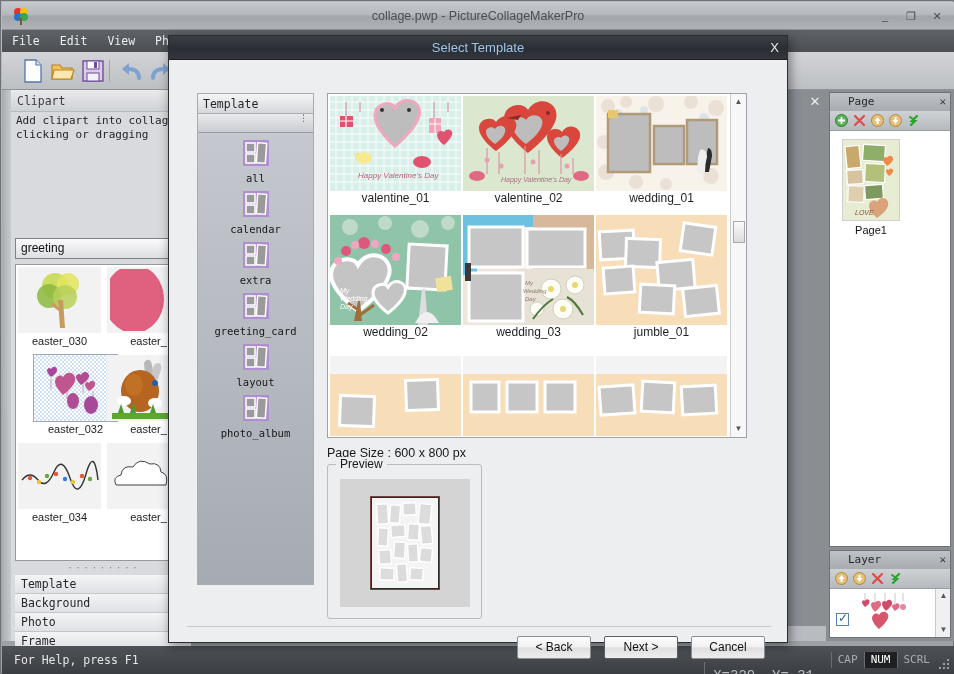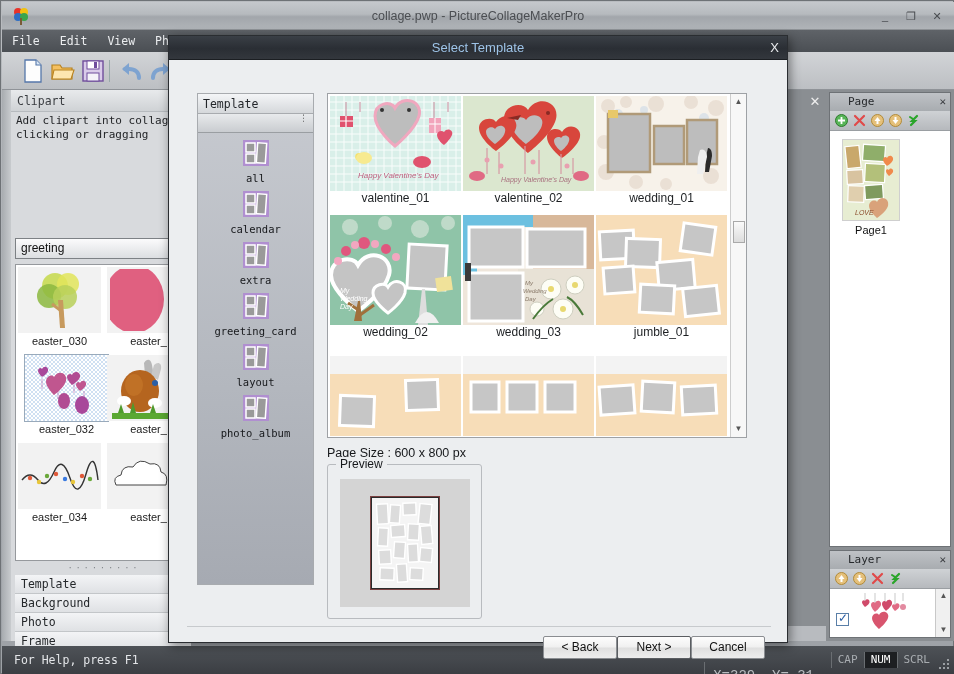--- a/index.html
+++ b/index.html
@@ -303,21 +303,21 @@
     background:#d4d4d4; display:flex; align-items:center; justify-content:center;
   }
   .preview-page {
     width:68px; height:92px; background:#f4f4f4;
     border:1px solid #2b2b2b; outline:1px solid #7a4040; position:relative; overflow:hidden;
   }
 
   .dlg-sep {
     position:absolute; left:18px; top:566px; width:584px; height:1px; background:#c7cacd;
   }
-  .dlg-buttons { position:absolute; right:22px; top:576px; display:flex; }
+  .dlg-buttons { position:absolute; right:22px; top:576px; display:flex; gap:13px; }
   .dlg-btn {
     width:74px; height:23px; line-height:21px; text-align:center;
     font-size:12px; color:#111;
     background: linear-gradient(180deg,#fdfdfd 0%, #f0f0f0 48%, #dfdfdf 52%, #ededed 100%);
     border:1px solid #8a8d91; border-radius:2px;
   }
   .dlg-btn.default { border:1px solid #5a5d61; }
 </style>
 </head>
 <body>
@@ -400,21 +400,21 @@
         </div>
         <div class="clip-cell" style="left:91px; top:2px">
           <div class="clip-thumb">
             <svg width="78" height="62" viewBox="0 0 78 62">
               <ellipse cx="24" cy="30" rx="30" ry="34" fill="#e06080"></ellipse>
             </svg>
           </div>
           <div class="clip-label">easter_</div>
         </div>
 
-        <div class="clip-cell" style="left:9px; top:90px">
+        <div class="clip-cell" style="left:18px; top:90px">
           <div class="clip-thumb sel">
             <svg width="78" height="62" viewBox="0 0 78 62">
               <path d="M14 12c2-4 7-2 6 2-1 3-6 6-6 6s-4-4-4-6c0-3 3-4 4-2z" fill="#a8489a"></path>
               <path d="M26 20c4-8 14-4 12 4-2 7-12 14-12 14s-8-8-8-13c0-6 6-8 8-5z" fill="#c0568f"></path>
               <path d="M44 18c2-5 9-3 8 2-1 4-8 8-8 8s-5-5-5-8c0-3 4-4 5-2z" fill="#b14b93"></path>
               <path d="M52 26c2-4 7-2 6 2-1 3-6 6-6 6s-4-4-4-6c0-3 3-4 4-2z" fill="#c0568f"></path>
               <ellipse cx="36" cy="44" rx="6" ry="8" fill="#b14b93"></ellipse>
               <ellipse cx="54" cy="48" rx="7" ry="9" fill="#a8489a"></ellipse>
               <path d="M14 22v10M30 34v8M46 26v10M56 34v8" stroke="#a8489a" stroke-width="1" opacity=".5"></path>
             </svg>

